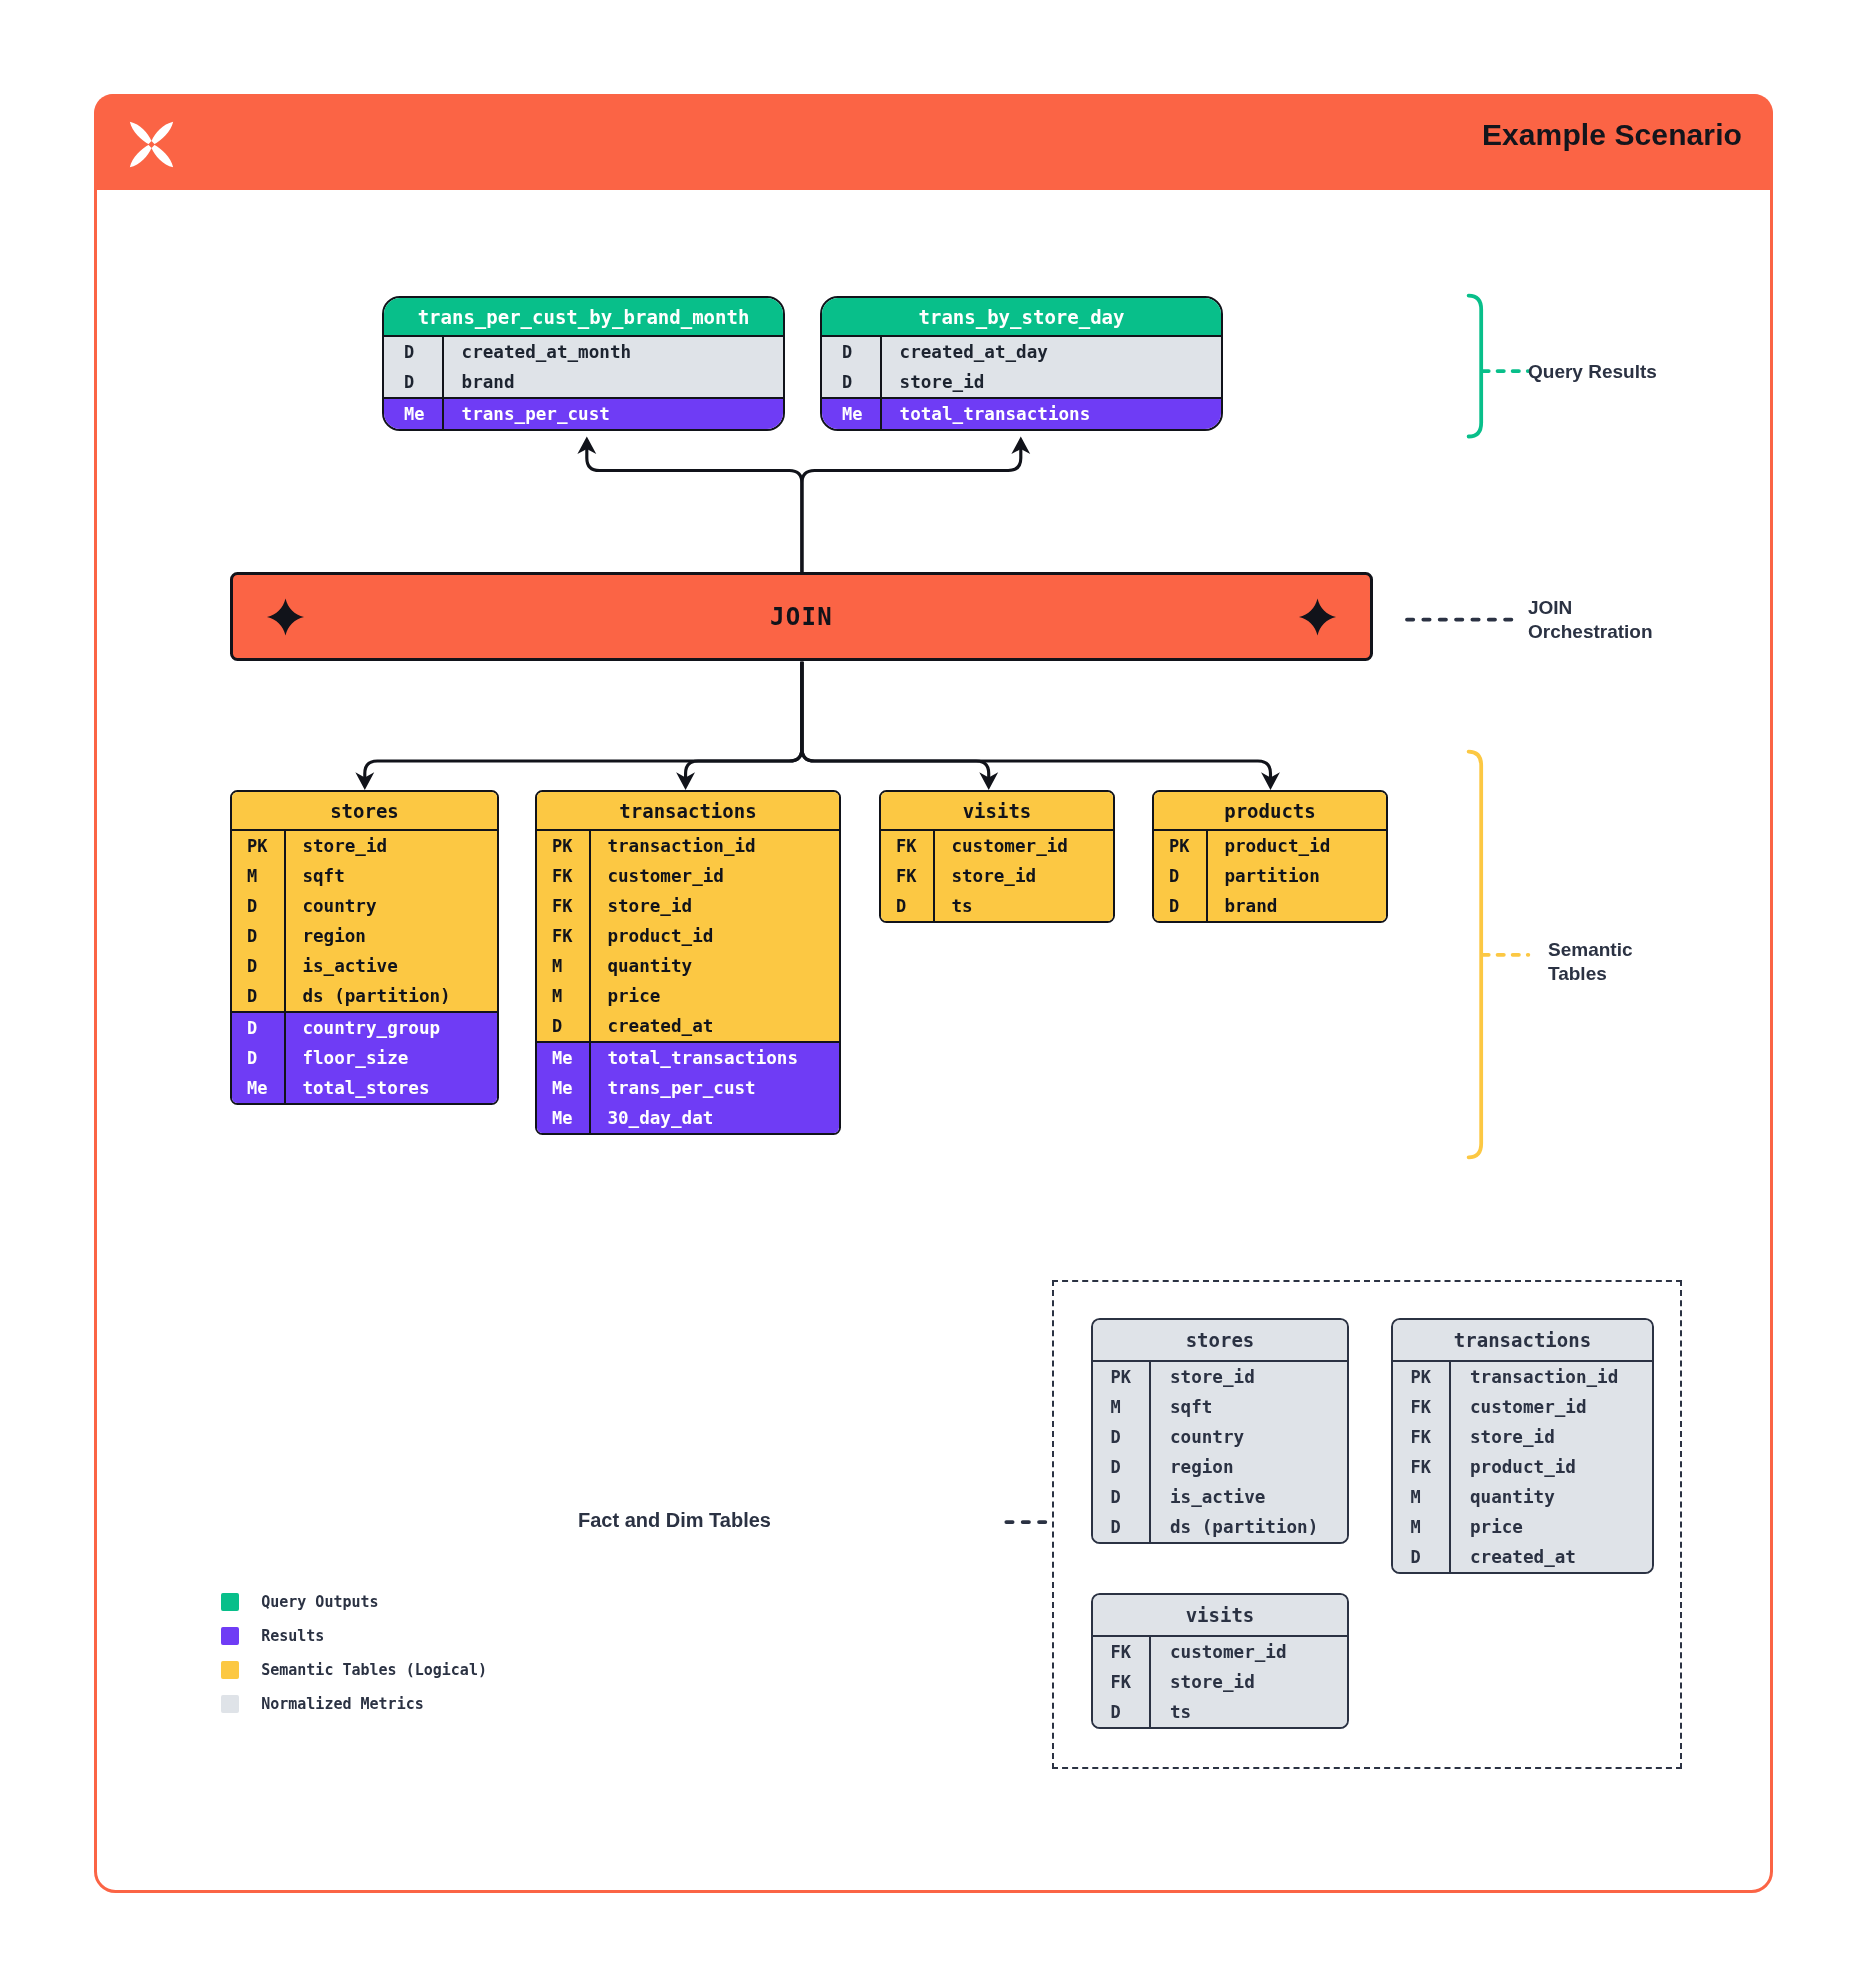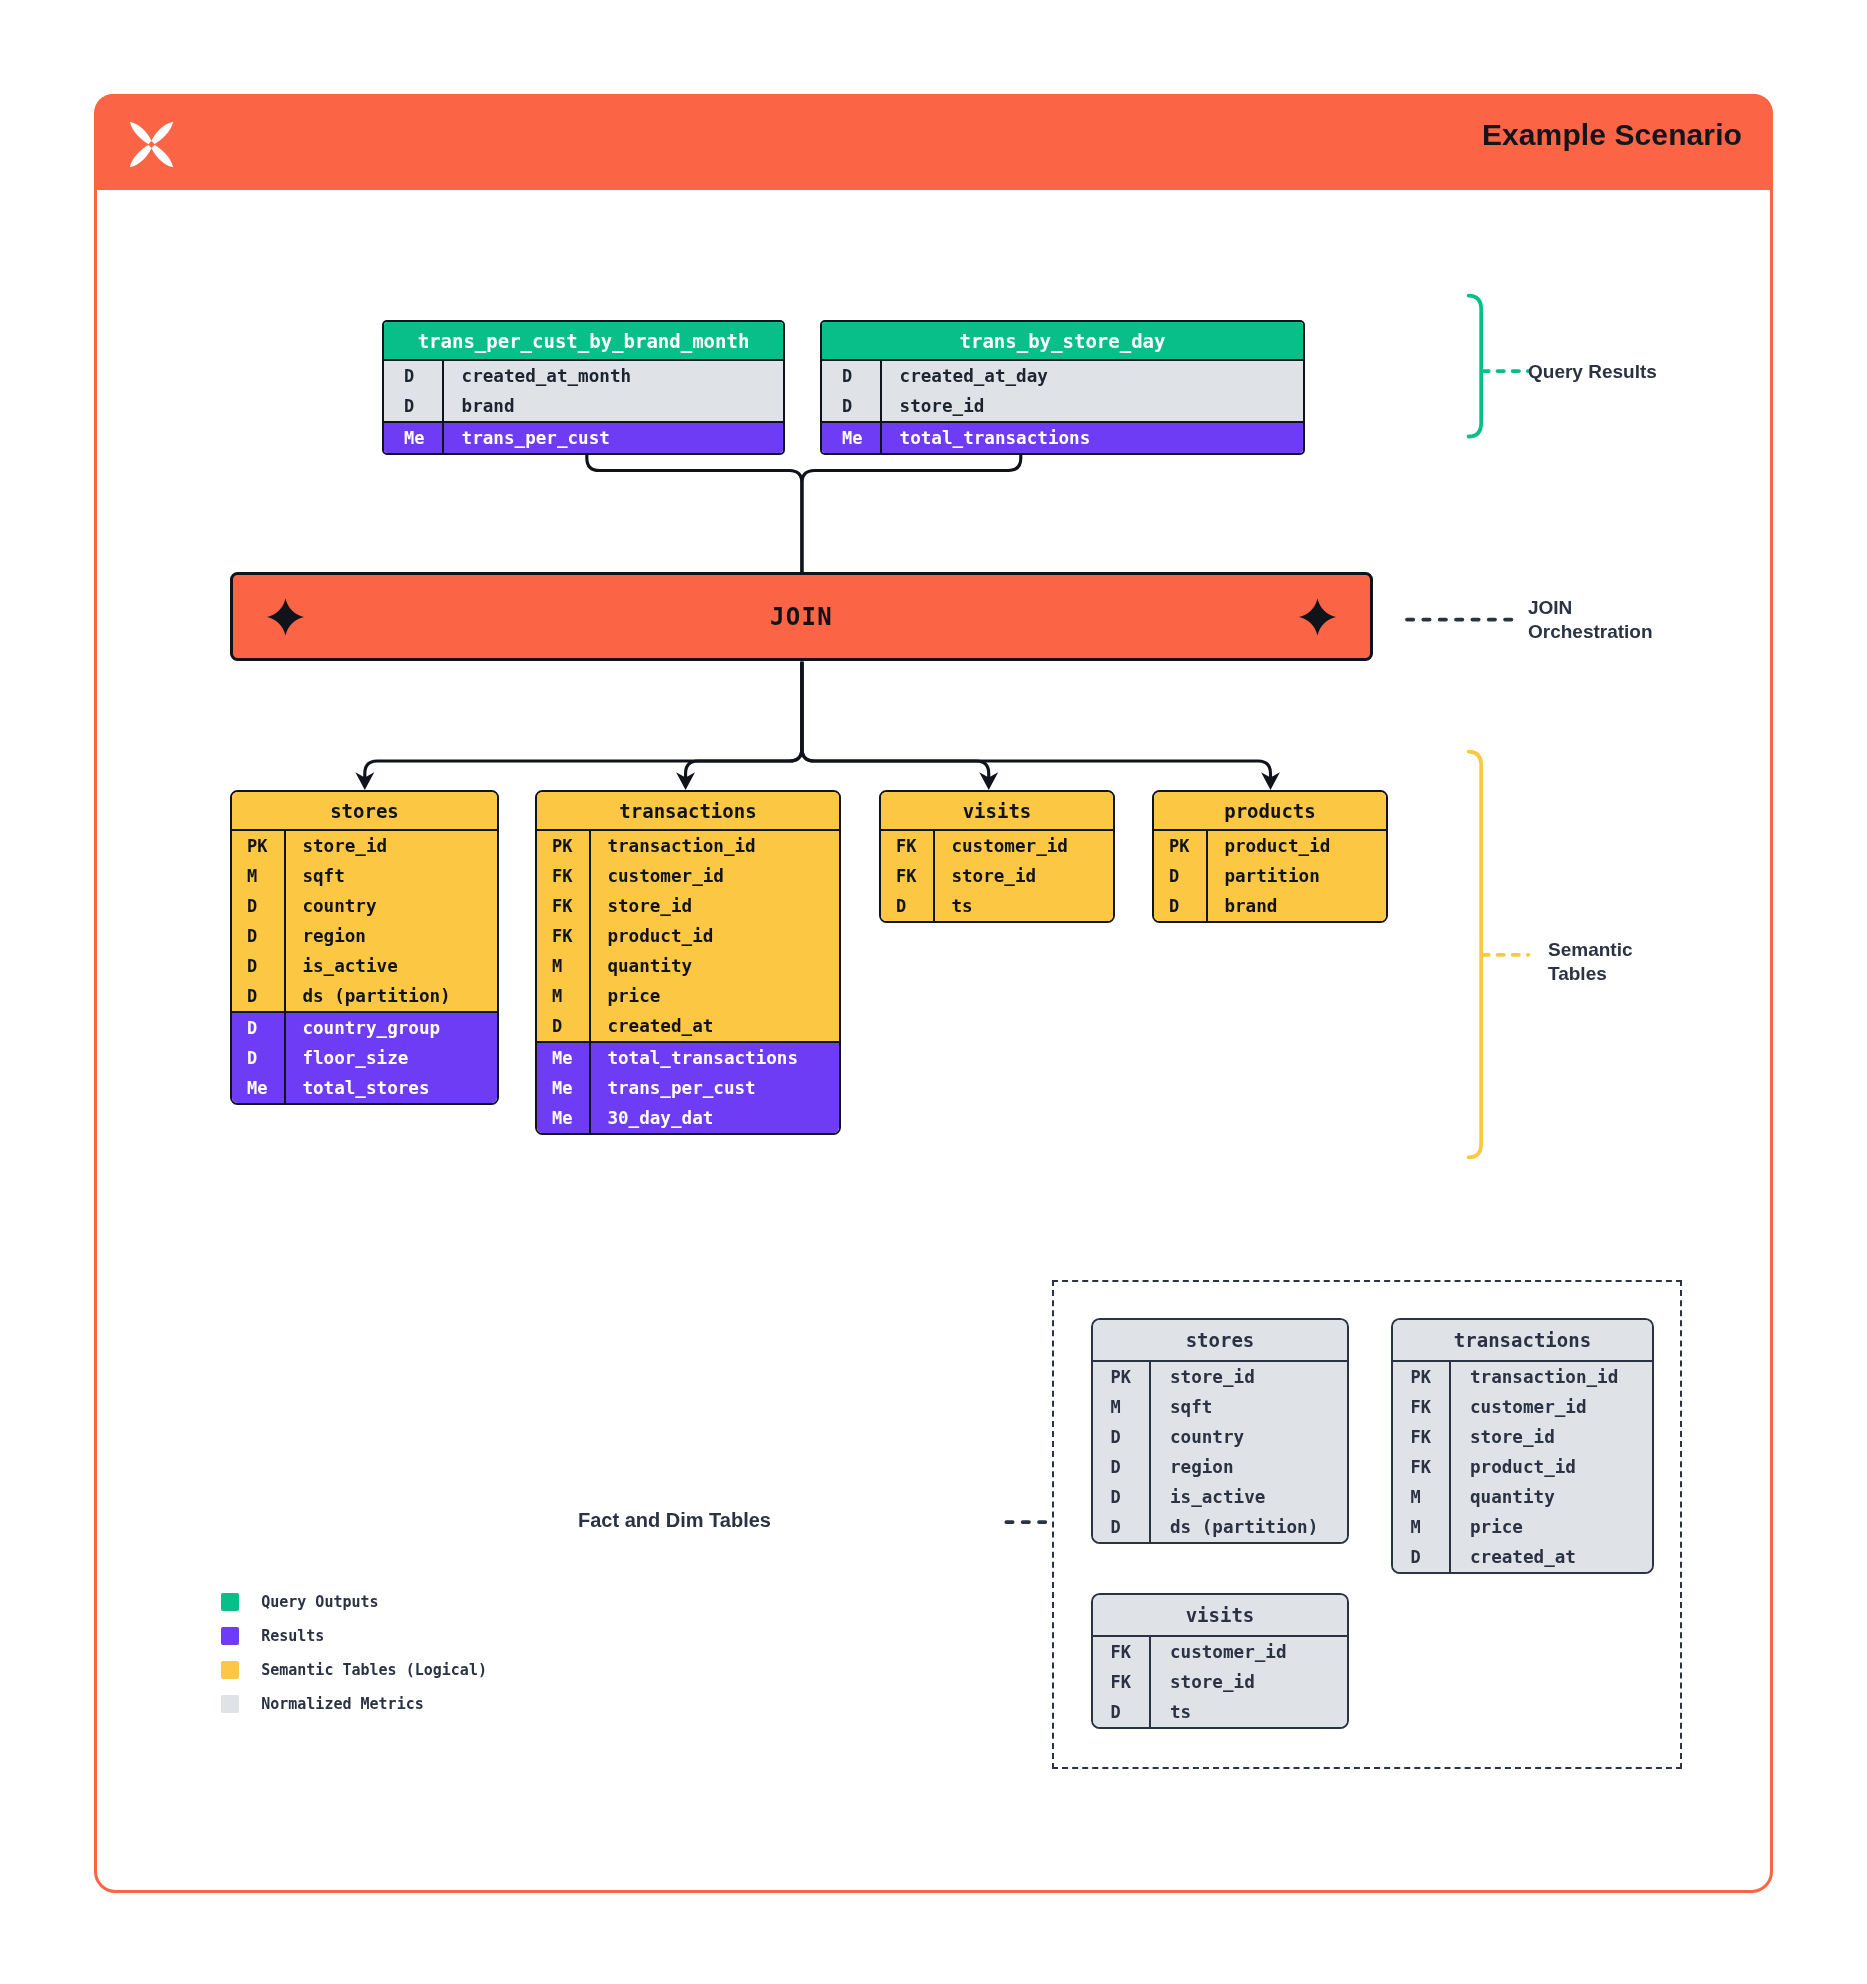--- a/index.html
+++ b/index.html
@@ -38,21 +38,21 @@
   .tbl .tag{
     font-family:"DejaVu Sans Mono","Liberation Mono",monospace;
     font-weight:bold;text-align:left;box-sizing:border-box;flex:0 0 auto;
   }
   .tbl .nm{
     font-family:"DejaVu Sans Mono","Liberation Mono",monospace;
     font-weight:bold;box-sizing:border-box;
   }
 
   
-  .qr{border:2.5px solid #11131a;border-radius:5px;overflow:hidden;margin-top:24px;}
+  .qr{border:2.5px solid #11131a;border-radius:18px;overflow:hidden;}
   .qr .thead{background:#08bf8a;color:#fff;font-size:19px;height:39px;border-bottom:2.5px solid #11131a;}
   .qr .sect.dims{background:#dfe3e8;}
   .qr .sect.mets{background:#6f3cf5;border-top:2.5px solid #11131a;}
   .qr .row{height:30px;}
   .qr .tag{width:60px;padding-left:20px;font-size:17px;color:#1d2430;border-right:2.5px solid #11131a;align-self:stretch;display:flex;align-items:center;}
   .qr .sect.mets .tag{color:#fff;}
   .qr .nm{padding-left:17.6px;font-size:17.6px;color:#1d2430;}
   .qr .sect.mets .nm{color:#fff;}
 
   
@@ -176,21 +176,21 @@
       </div>
     </div>
     <div class="sect mets">
       <div class="row">
         <div class="tag">Me</div>
         <div class="nm">trans_per_cust</div>
       </div>
     </div>
   </div>
 
-  <div class="tbl qr" style="left:820px;top:296px;width:485px;">
+  <div class="tbl qr" style="left:820px;top:296px;width:403px;">
     <div class="thead">trans_by_store_day</div>
     <div class="sect dims">
       <div class="row">
         <div class="tag">D</div>
         <div class="nm">created_at_day</div>
       </div>
       <div class="row">
         <div class="tag">D</div>
         <div class="nm">store_id</div>
       </div>

